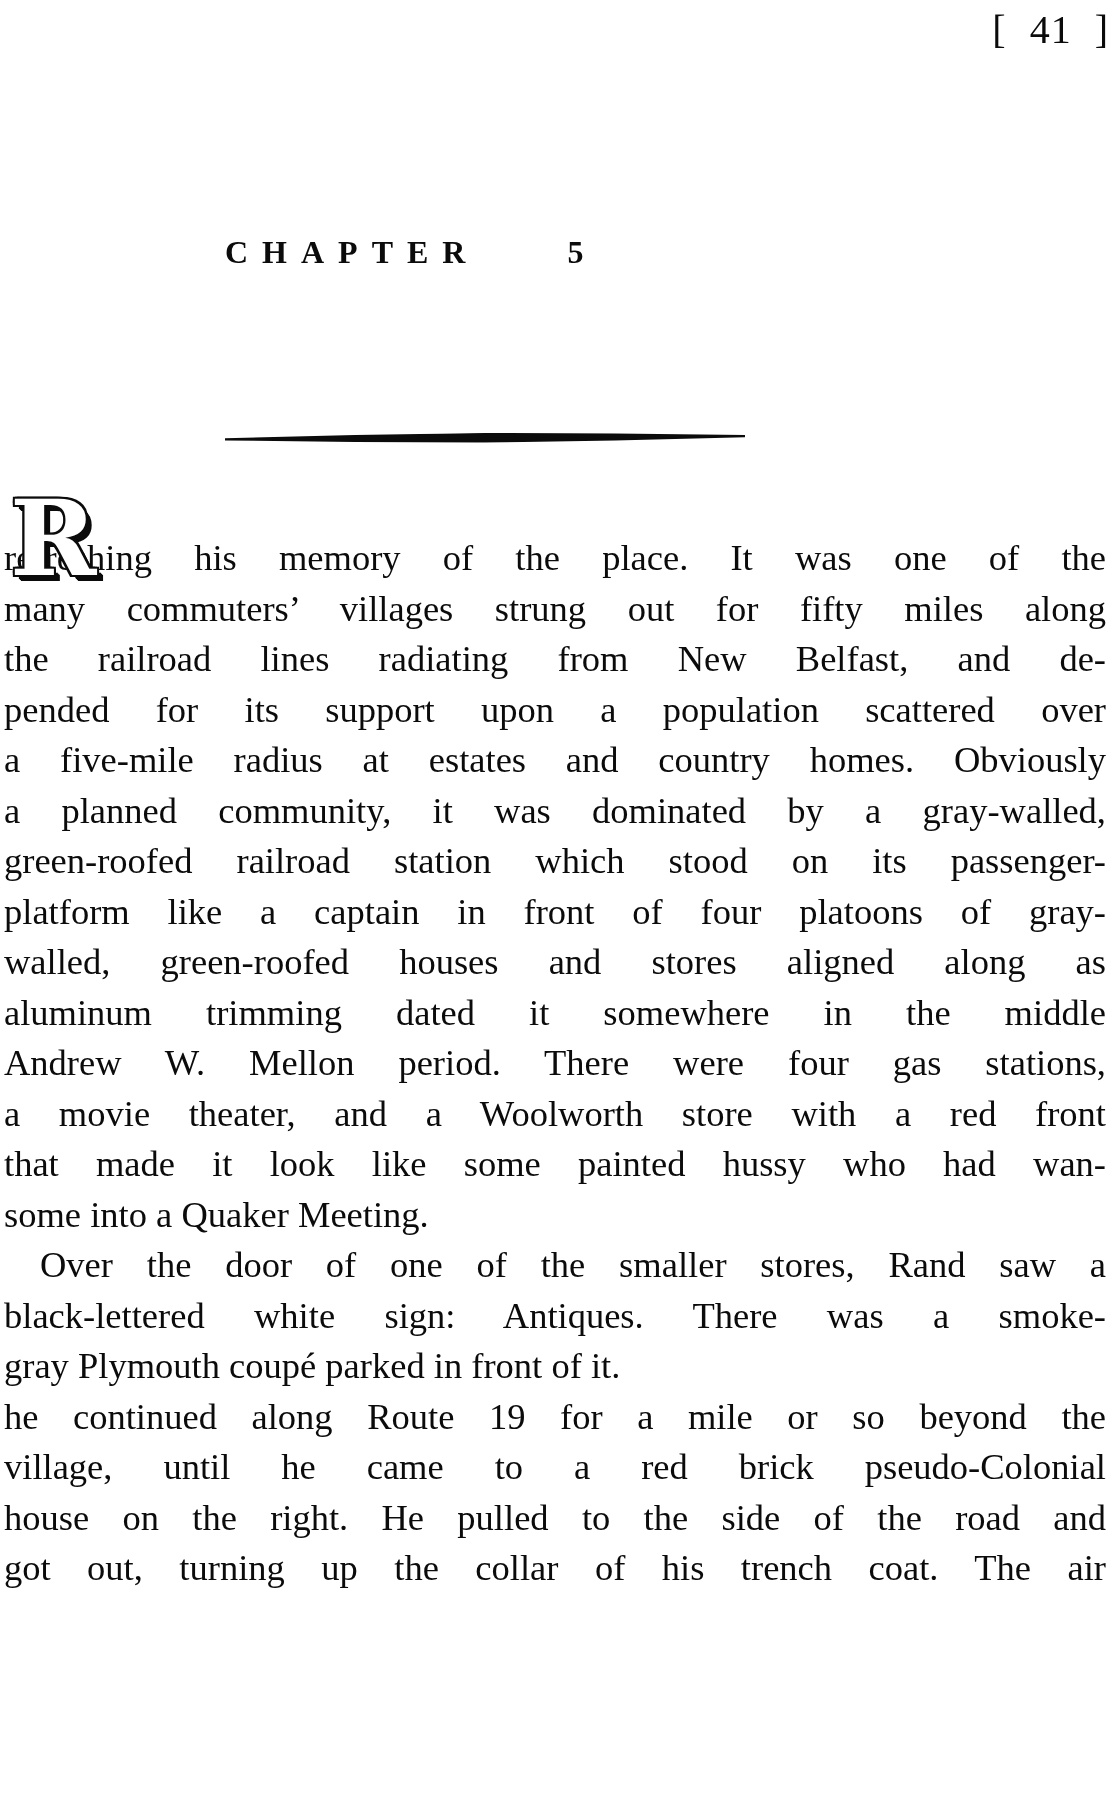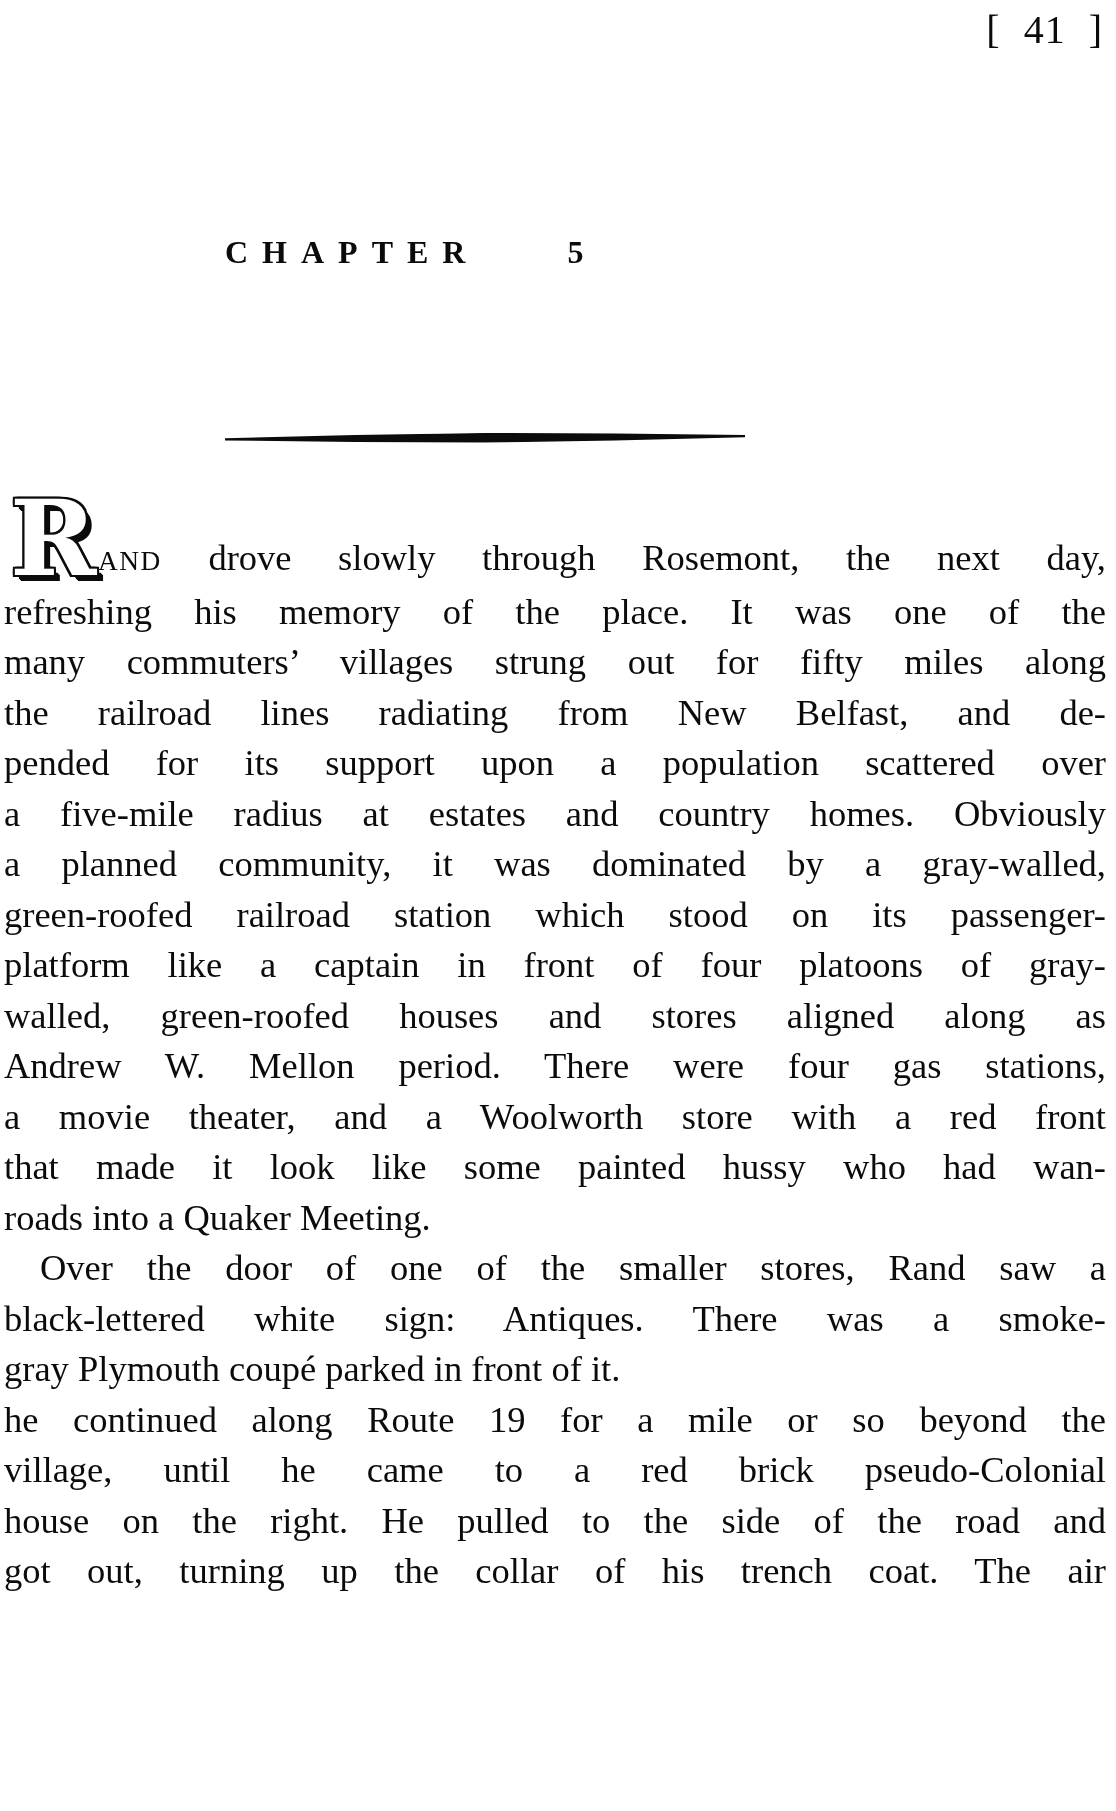--- a/index.html
+++ b/index.html
@@ -14,21 +14,21 @@
     overflow: hidden;
   }
   .page {
     position: absolute;
     inset: 0;
   }
   
   .folio {
     position: absolute;
     top: 6px;
-    right: 13px;
+    right: 7px;
     font-size: 40px;
     word-spacing: 12px;
     letter-spacing: 1px;
   }
   
   .chapter {
     position: absolute;
     top: 236px;
     left: 225px;
     font-size: 32px;
@@ -103,34 +103,34 @@
   <div class="rule">
     <svg width="520" height="10" viewBox="0 0 520 10" aria-hidden="true">
       <polygon points="0,3.6 130,1.2 260,0 390,1.2 520,3.6 520,5.8 390,8.2 260,9.6 130,8.2 0,5.8" fill="#0b0b0b"></polygon>
     </svg>
   </div>
 
   <div class="bodytext">
     <span class="dropcap">R</span>
 
   <div class="paragraph">
-        <div class="line dcpad"><span class="sc">AND</span><span> drove slowly through Rosemont, the next day,</span></div>
         <div class="line"><span>refreshing his memory of the place. It was one of the</span></div>
         <div class="line"><span>many commuters’ villages strung out for fifty miles along</span></div>
         <div class="line"><span>the railroad lines radiating from New Belfast, and de-</span></div>
         <div class="line"><span>pended for its support upon a population scattered over</span></div>
         <div class="line"><span>a five-mile radius at estates and country homes. Obviously</span></div>
         <div class="line"><span>a planned community, it was dominated by a gray-walled,</span></div>
         <div class="line"><span>green-roofed railroad station which stood on its passenger-</span></div>
         <div class="line"><span>platform like a captain in front of four platoons of gray-</span></div>
         <div class="line"><span>walled, green-roofed houses and stores aligned along as</span></div>
+        <div class="line"><span>aluminum trimming dated it somewhere in the middle</span></div>
         <div class="line"><span>Andrew W. Mellon period. There were four gas stations,</span></div>
         <div class="line"><span>a movie theater, and a Woolworth store with a red front</span></div>
         <div class="line"><span>that made it look like some painted hussy who had wan-</span></div>
-        <div class="line last"><span>roads into a Quaker Meeting.</span></div>
+        <div class="line last"><span>some into a Quaker Meeting.</span></div>
       </div>
       <div class="paragraph">
         <div class="line indent"><span>Over the door of one of the smaller stores, Rand saw a</span></div>
         <div class="line"><span>black-lettered white sign: </span><span class="i">Antiques</span><span>. There was a smoke-</span></div>
         <div class="line last"><span>gray Plymouth coupé parked in front of it.</span></div>
       </div>
       <div class="paragraph">
         <div class="line"><span>he continued along Route 19 for a mile or so beyond the</span></div>
         <div class="line"><span>village, until he came to a red brick pseudo-Colonial</span></div>
         <div class="line"><span>house on the right. He pulled to the side of the road and</span></div>

